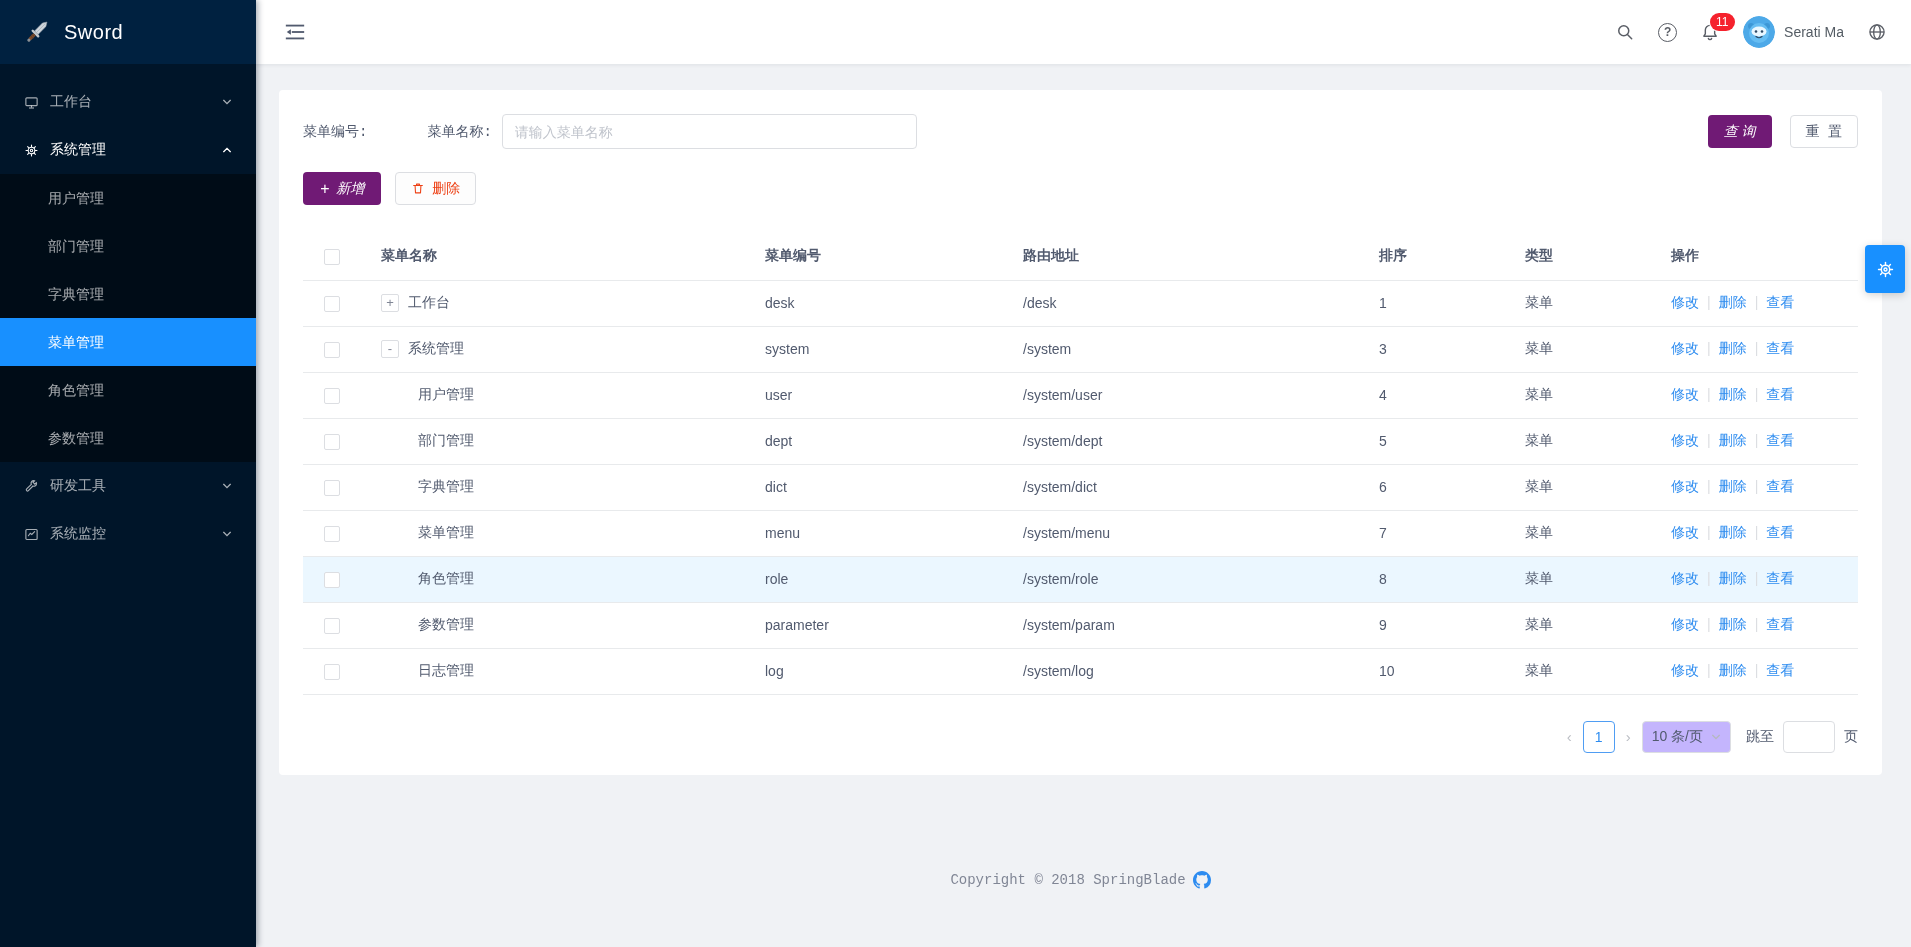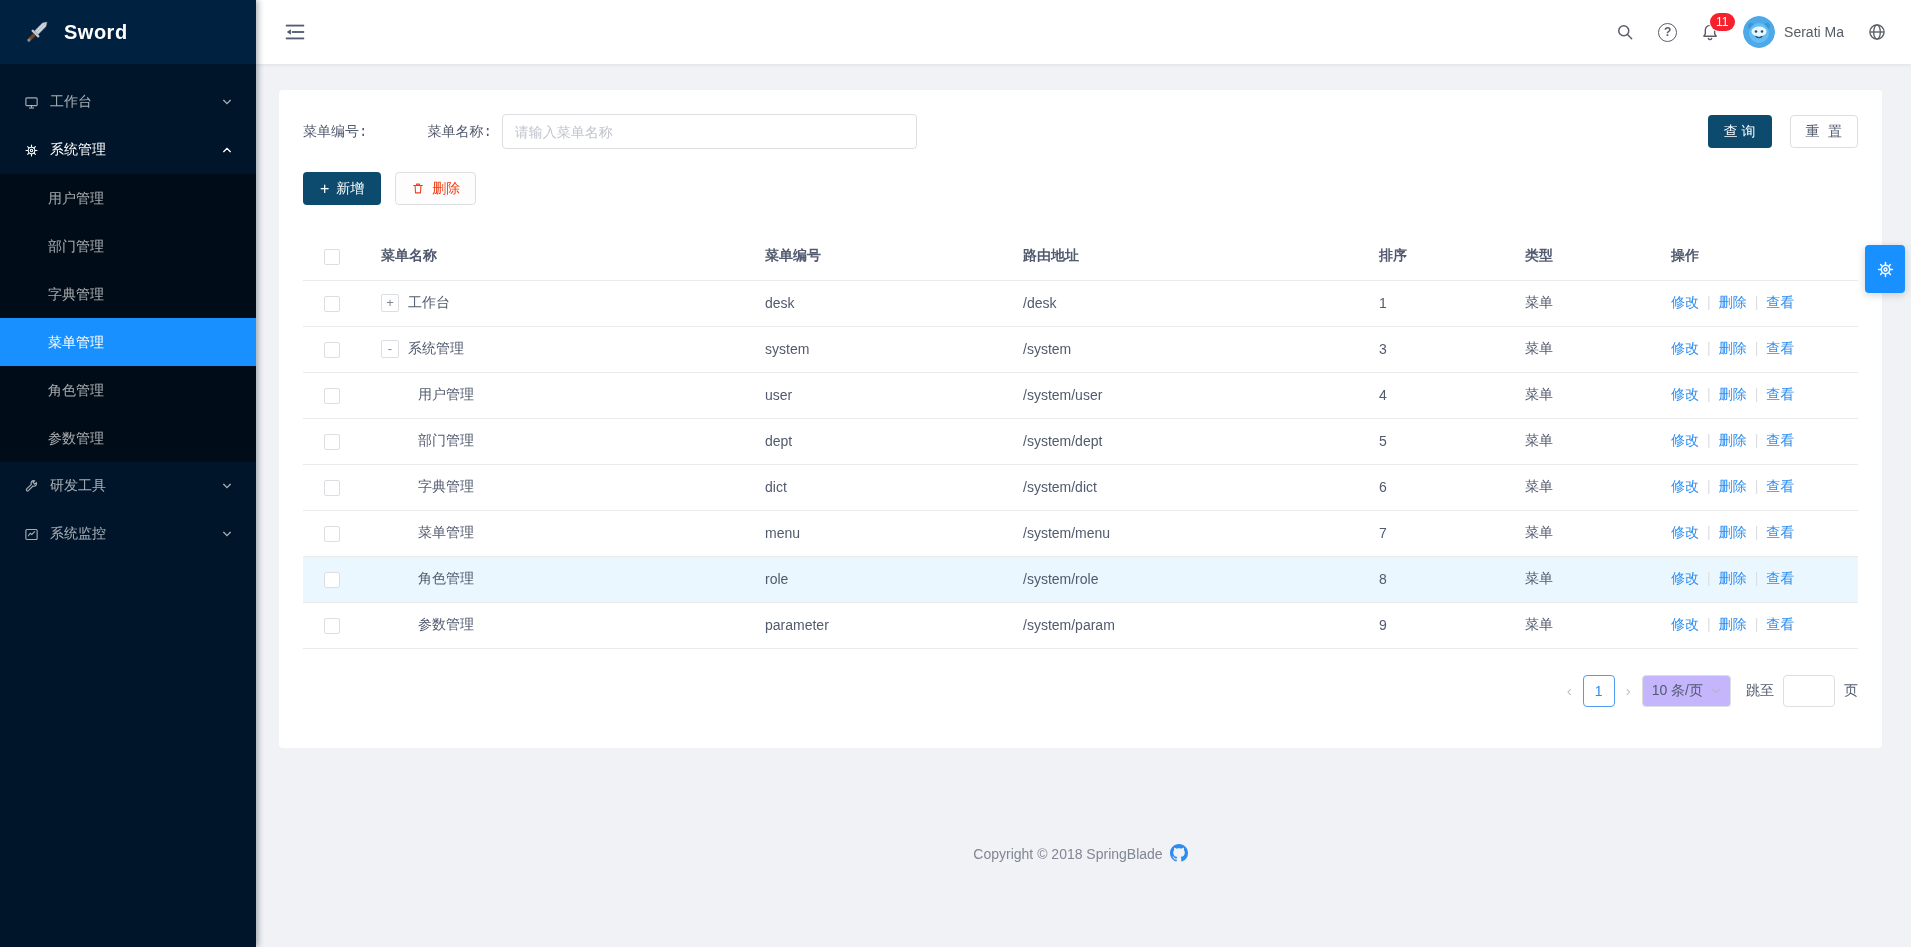--- a/index.html
+++ b/index.html
@@ -5,21 +5,21 @@
   * { box-sizing: border-box; margin: 0; padding: 0; }
   html,body { width:1911px; height:947px; overflow:hidden; }
   body {
     font-family: "Liberation Sans", "DejaVu Sans", sans-serif;
     font-size: 14px; background:#f0f2f5; color:#515a6e;
   }
   
   .sidebar { position:fixed; left:0; top:0; bottom:0; width:256px; background:#001529;
              box-shadow:2px 0 6px rgba(0,21,41,.35); z-index:20; }
   .logo { height:64px; background:#002140; display:flex; align-items:center; padding-left:22px; gap:12px; cursor:pointer; }
-  .logo-title { color:#fff; font-size:20px; font-weight:bold; letter-spacing:.5px; }
+  .logo-title { color:#fff; font-size:20px; font-weight:normal; letter-spacing:.5px; }
   .menu { padding-top:14px; }
   .menu-item { height:48px; display:flex; align-items:center; padding:0 24px; gap:11px;
                color:rgba(255,255,255,.65); cursor:pointer; }
   .menu-item .mi-icon { display:flex; width:15px; }
   .menu-item .chev { margin-left:auto; display:flex; }
   .menu-item.active { color:#fff; }
   .submenu { list-style:none; background:#000c17; }
   .submenu li { height:48px; line-height:48px; padding-left:48px; color:rgba(255,255,255,.65); cursor:pointer; }
   .submenu li.selected { background:#1890ff; color:#fff; }
   
@@ -46,21 +46,21 @@
   .card { background:#fff; border-radius:4px; min-height:658px; padding:24px 24px 22px; }
   .filter-row { display:flex; align-items:center; }
   .f-label { color:#515a6e; margin-right:10px;font-family:Liberation Mono, monospace; }
   .f-input { width:415px; height:35px; border:1px solid #dcdee2; border-radius:4px; padding:0 12px;
              font-size:14px; color:#515a6e; outline:none; font-family:inherit; }
   .f-input::placeholder { color:#c0c4cc; }
   .f-item2 { margin-left:50px; }
   .filter-btns { margin-left:auto; display:flex; gap:18px; }
   .btn { height:33px; border-radius:4px; border:none; font-size:14px; cursor:pointer;
          display:inline-flex; align-items:center; justify-content:center; font-family:inherit; }
-  .btn-primary { background:#0c4a6e; color:#fff; padding:0 16px; }
+  .btn-primary { background:#701a75; color:#fff; padding:0 16px;font-style:italic; }
   .btn-default { background:#fff; border:1px solid #dcdee2; color:#515a6e; padding:0 15px;font-family:Liberation Mono, monospace; }
   .toolbar { margin-top:23px; display:flex; gap:14px; }
   .btn-add { padding:0 17px; gap:7px; }
   .plus-glyph { font-size:16px; line-height:1; }
   .btn-danger-ghost { background:#fdfdfd; border:1px solid #dcdee2; color:#ed4014; padding:0 15px; gap:7px; }
   
   table { margin-top:28px; width:100%; border-collapse:collapse; table-layout:fixed; }
   th { text-align:left; font-weight:bold; color:#515a6e; height:47px; border-bottom:1px solid #e8eaec; }
   td { height:46px; border-bottom:1px solid #e8eaec; color:#515a6e; }
   tr.hl td { background:#ebf7ff; }
@@ -83,21 +83,21 @@
   .pagination { display:flex; justify-content:flex-end; align-items:center; margin-top:26px; gap:9px; color:#515a6e; }
   .pg-arrow { color:#bbbec4; font-size:15px; cursor:pointer; padding:0 2px; }
   .pg-num { min-width:32px; height:32px; border:1px solid #4f9df3; color:#2d8cf0; border-radius:4px;
             display:flex; align-items:center; justify-content:center; cursor:pointer; background:#fff; }
   .pg-size { height:32px; border:1px solid #dcdee2; border-radius:4px; padding:0 9px; background:#c4b5fd;
              display:flex; align-items:center; gap:8px; cursor:pointer; }
   .pg-size .chev { display:flex; }
   .jump-input { width:52px; height:32px; border:1px solid #dcdee2; border-radius:4px; outline:none; padding:0 6px; font-family:inherit; }
   .pg-gap { margin-left:6px; }
   
-  .footer { margin-top:96px; display:flex; align-items:flex-end; justify-content:center; gap:7px; color:#808695; }
+  .footer { margin-top:96px; display:flex; align-items:center; justify-content:center; gap:7px; color:#808695;font-family:Liberation Mono, monospace; }
   
   .settings-fab { position:fixed; right:6px; top:245px; width:40px; height:48px; background:#1890ff;
                   border-radius:4px; display:flex; align-items:center; justify-content:center;
                   box-shadow:0 2px 8px rgba(0,0,0,.18); cursor:pointer; z-index:30; }
 </style>
 </head>
 <body>
 
 <div class="sidebar">
   <div class="logo">
@@ -398,20 +398,34 @@
 
         <span>参数管理</span>
       </div>
     </td>
     <td class="c-code">parameter</td>
     <td class="c-path">/system/param</td>
     <td class="c-sort">9</td>
     <td class="c-type">菜单</td>
     <td class="c-act"><span class="actions"><a class="act">修改</a><span class="sep">|</span><a class="act">删除</a><span class="sep">|</span><a class="act">查看</a></span></td>
   </tr>
+            <tr>
+    <td class="c-check"><span class="checkbox"></span></td>
+    <td class="c-name">
+      <div class="name-wrap indent">
+
+        <span>日志管理</span>
+      </div>
+    </td>
+    <td class="c-code">log</td>
+    <td class="c-path">/system/log</td>
+    <td class="c-sort">10</td>
+    <td class="c-type">菜单</td>
+    <td class="c-act"><span class="actions"><a class="act">修改</a><span class="sep">|</span><a class="act">删除</a><span class="sep">|</span><a class="act">查看</a></span></td>
+  </tr>
           </tbody>
       </table>
 
       <div class="pagination">
         <span class="pg-arrow">‹</span>
         <span class="pg-num">1</span>
         <span class="pg-arrow">›</span>
         <span class="pg-size">
           <span>10 条/页</span>
           <span class="chev">

